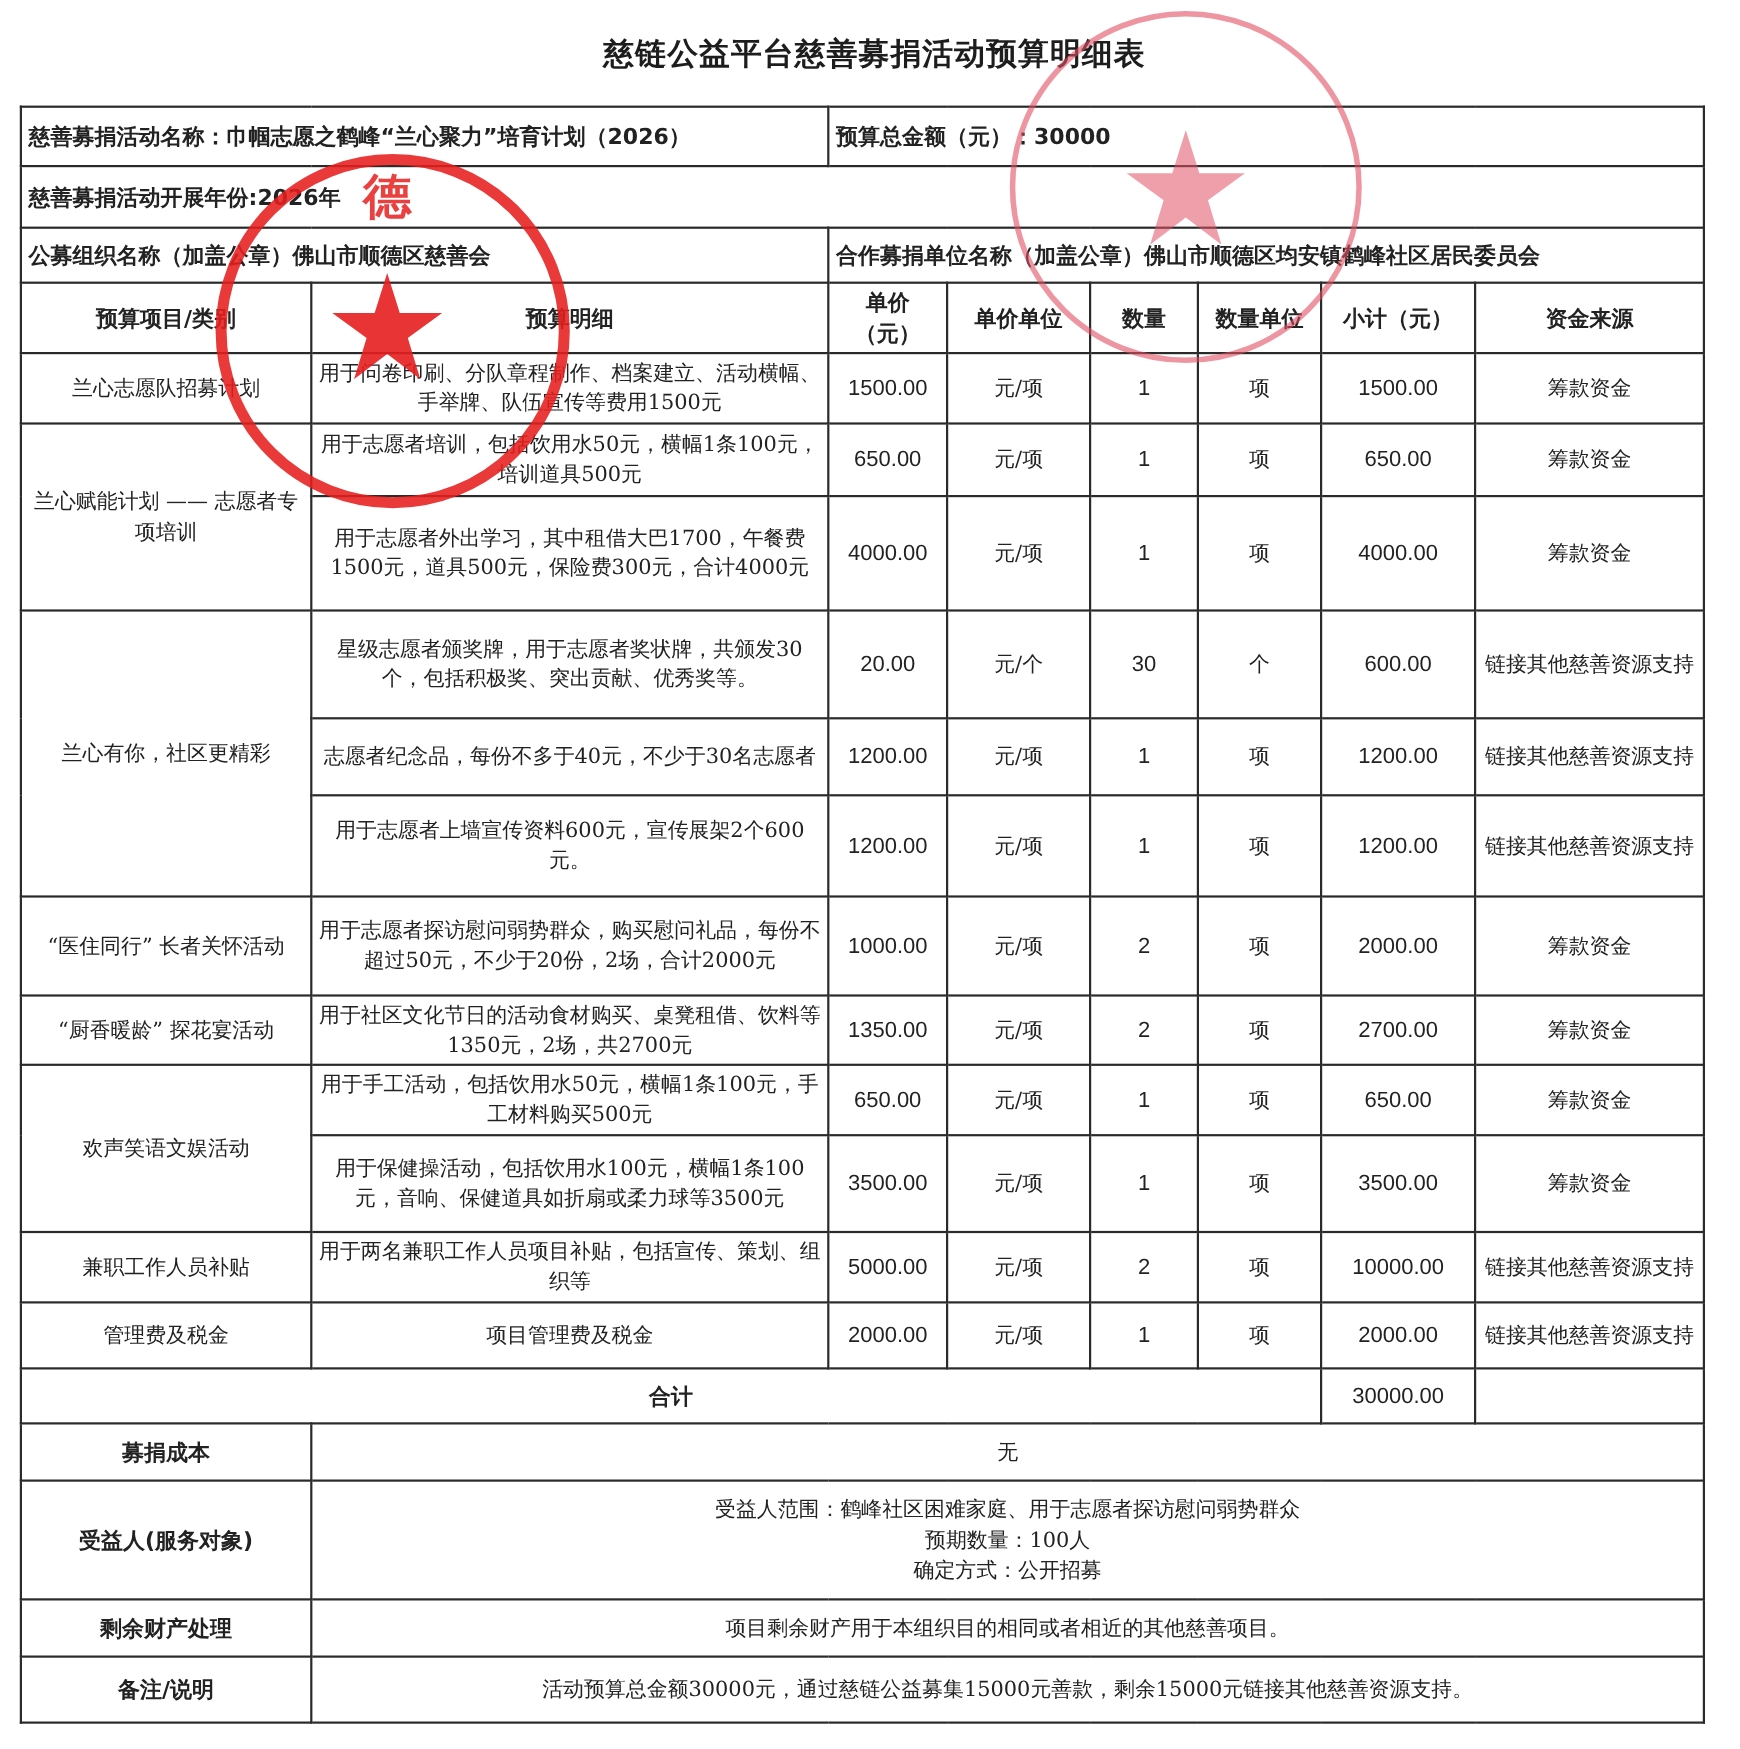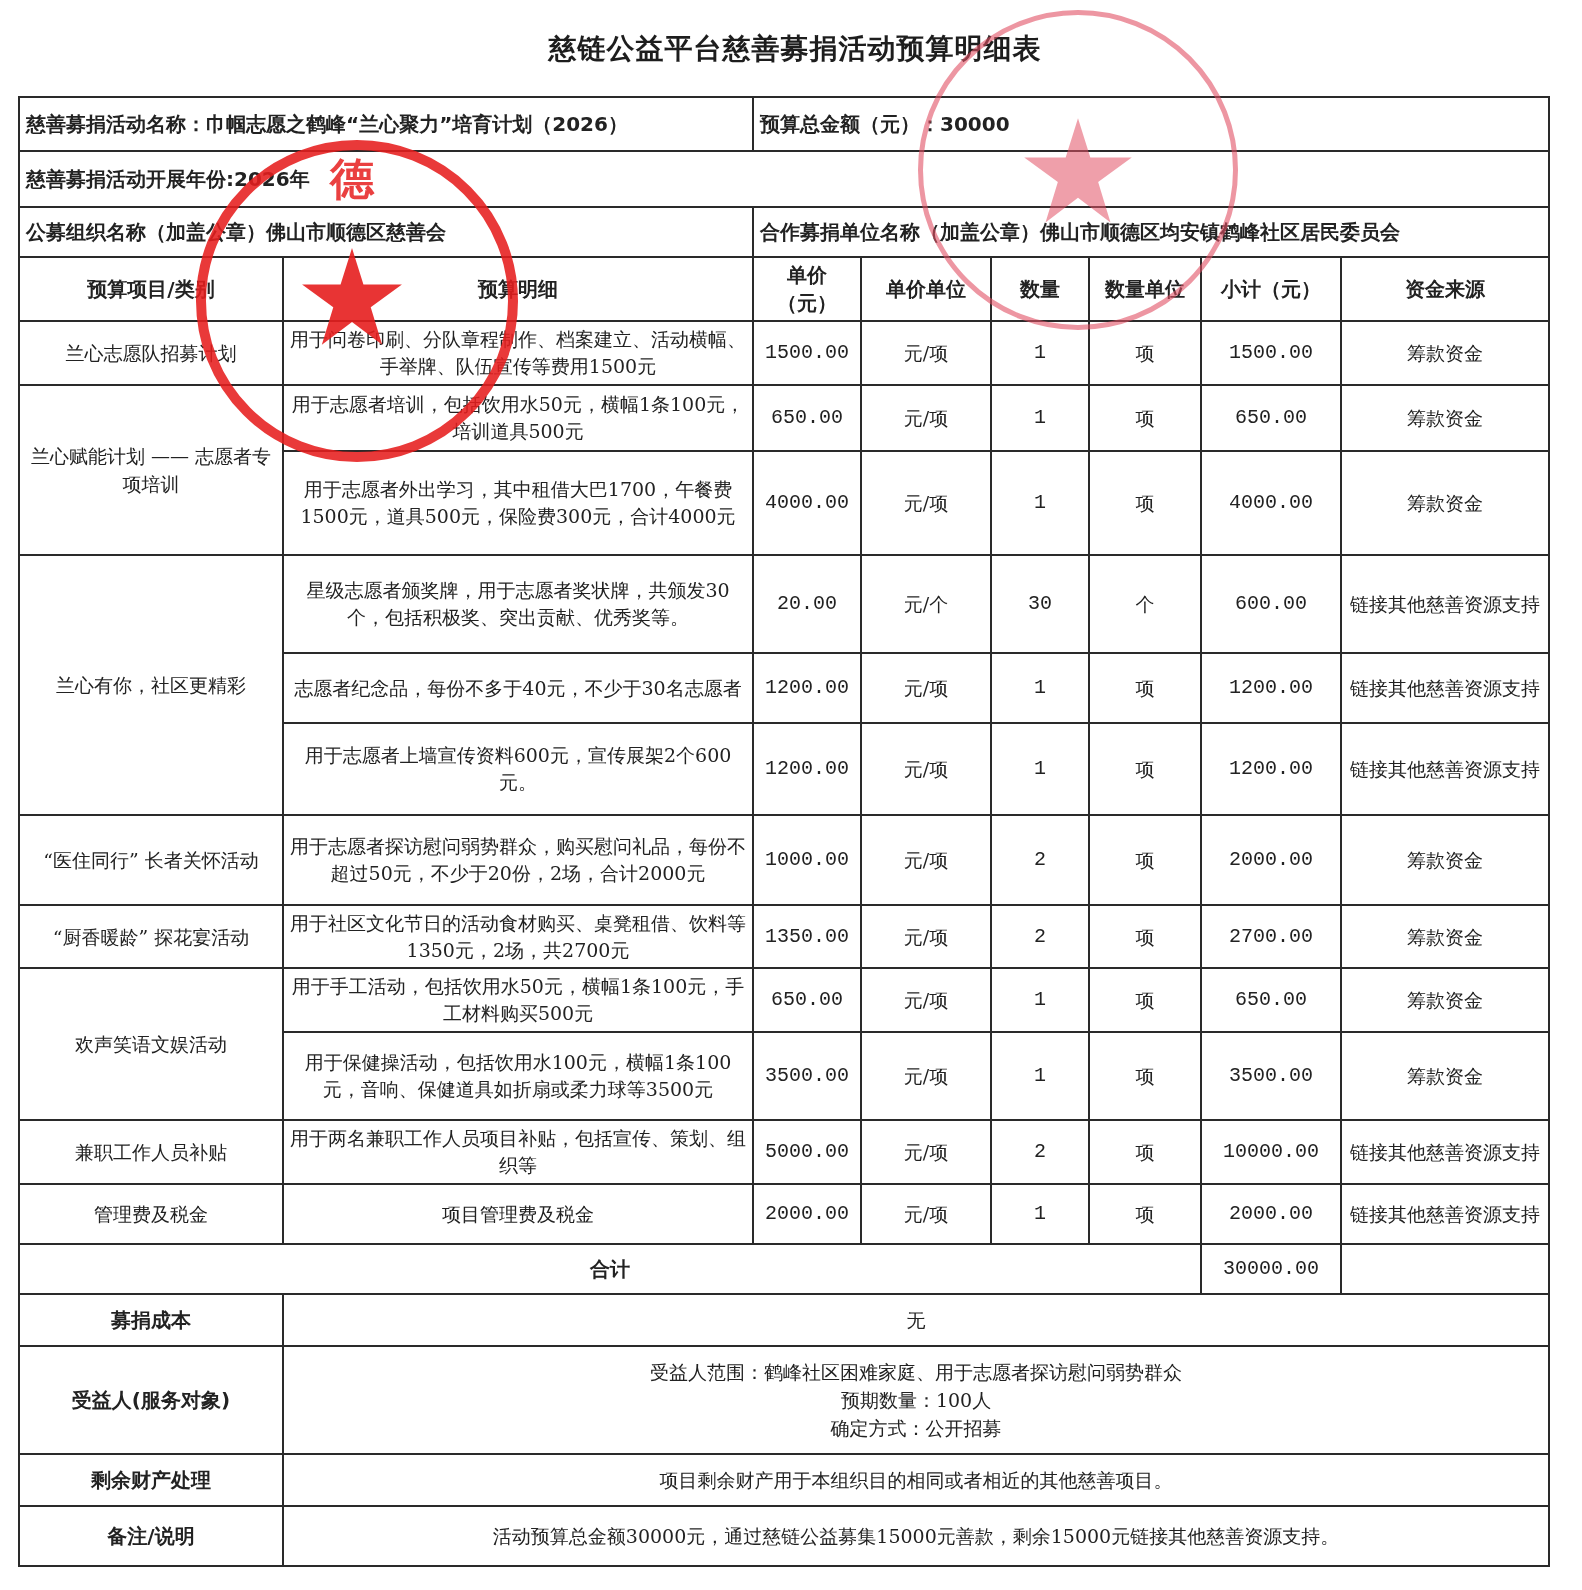--- a/index.html
+++ b/index.html
@@ -9,21 +9,21 @@
            font-family: "DejaVu Sans", "Liberation Sans", sans-serif; font-weight: bold;
            font-size: 28px; letter-spacing: 1px; color: #1d1d1d; }
   table.sheet { position: absolute; left: 18px; top: 96px; width: 1530px;
                 border-collapse: collapse; table-layout: fixed; }
   table.sheet td { border: 2px solid #2a2a2a; padding: 2px 4px; text-align: center;
                    vertical-align: middle; font-size: 19px; line-height: 28px; }
   .hdr { font-family: "DejaVu Sans", "Liberation Sans", sans-serif; font-weight: bold;
          font-size: 20px !important; text-align: left !important; padding-left: 6px !important; margin-top: 28px; }
   .colhdr { font-family: "DejaVu Sans", "Liberation Sans", sans-serif; font-weight: bold; font-size: 20px !important; }
   .label-bold { font-family: "DejaVu Sans", "Liberation Sans", sans-serif; font-weight: bold; font-size: 20px !important; }
-  .num { font-family: Liberation Mono, monospace; font-size: 20px !important; }
+  .num { font-family: Liberation Sans, sans-serif; font-size: 20px !important; }
   .detail { font-size: 19px !important; line-height: 27px !important; }
   .stamp { position: absolute; border-radius: 50%; pointer-events: none; }
   .stamp-left { left: 196px; top: 140px; width: 302px; height: 302px;
                 border: 10px solid rgba(230, 30, 30, 0.88); }
   .stamp-right { left: 918px; top: 10px; width: 310px; height: 310px;
                  border: 5px solid rgba(225, 80, 100, 0.6); }
   .star { position: absolute; pointer-events: none; }
   .stamp-text { position: absolute; pointer-events: none; font-family: "DejaVu Serif", serif; }
 </style>
 </head>

